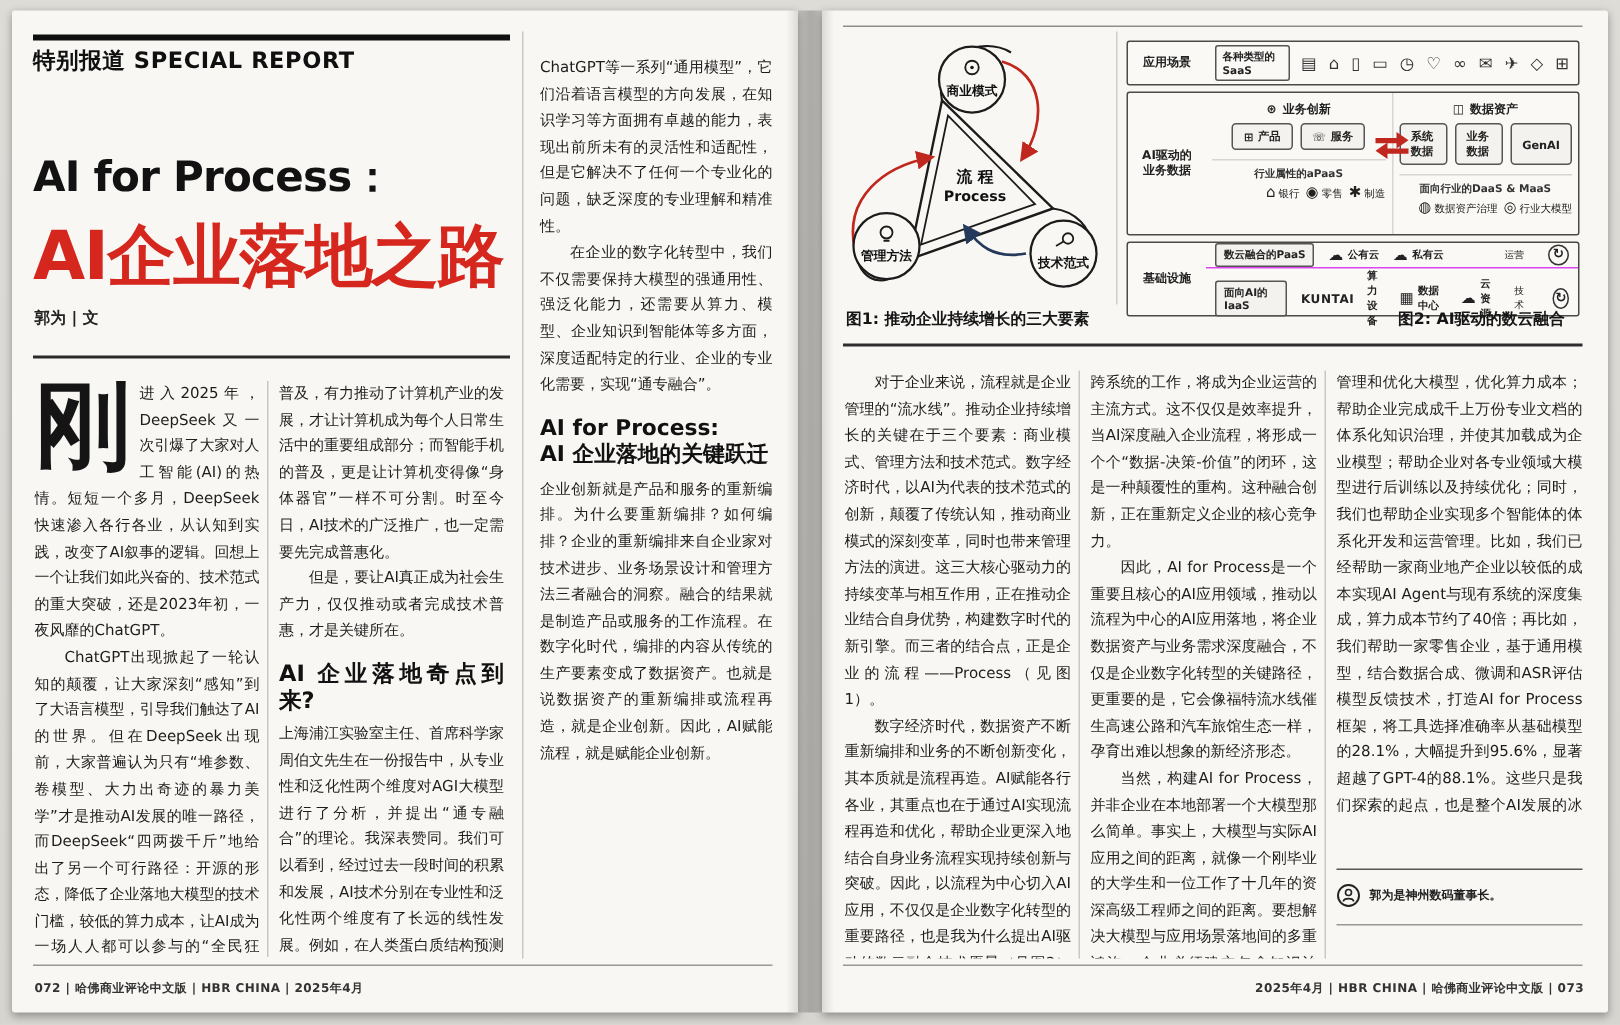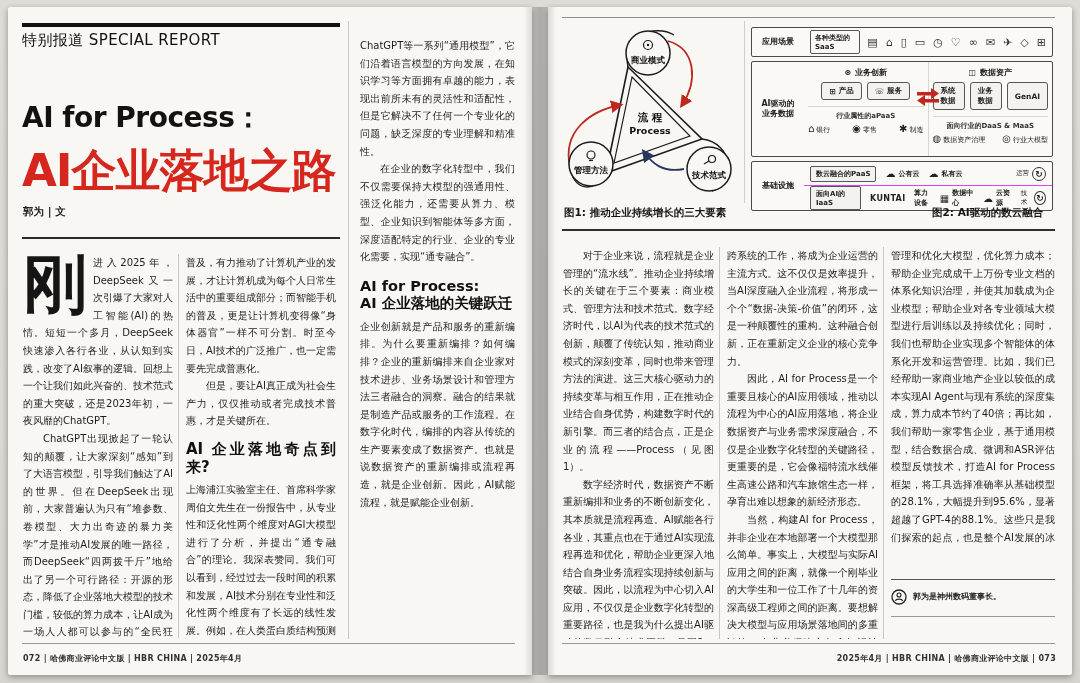--- a/index.html
+++ b/index.html
@@ -13,21 +13,21 @@
             background:linear-gradient(to right, rgba(0,0,0,0) 0%, rgba(0,0,0,.22) 48%, rgba(0,0,0,.22) 55%, rgba(0,0,0,0) 100%); pointer-events:none; }
 
   .abs { position:absolute; }
   .body-text { font-size:10px; line-height:17.6px; color:#1d1d1d; text-align:justify; }
   .body-text p { text-indent:2em; }
   .body-text p.noindent { text-indent:0; }
   .col { overflow:hidden; }
 
   
   .kicker-rule { left:14px; top:16px; width:318px; border-top:4px solid #101010; }
-  .kicker { left:14px; top:24px; font-size:15px; font-weight:400; color:#101010; letter-spacing:.4px; }
+  .kicker { left:14px; top:24px; font-size:15px; font-weight:700; color:#101010; letter-spacing:.4px; }
   .title1 { left:14px; top:92px; font-size:28px; font-weight:900; color:#121212; letter-spacing:-.5px; }
   .title2 { left:14px; top:134px; font-size:45px; font-weight:900; letter-spacing:-1px; }
   .byline { left:15px; top:198px; font-size:10.5px; font-weight:800; color:#222; }
   .title-rule { left:14px; top:230px; width:318px; border-top:2px solid #2a2a2a; }
   .lp-col1 { left:15px;  top:247px; width:150px; height:384px; }
   .lp-col2 { left:178px; top:247px; width:150px; height:384px; }
   .lp-col3 { left:340px; top:14px;  width:167px; height:618px; border-left:1px solid #c9c7c2; padding-left:11px; padding-top:16px; }
   .vdiv1 { left:170px; top:247px; height:384px; border-left:1px solid #c9c7c2; }
   .dropcap { float:left; font-size:64px; line-height:52px; font-weight:900; color:#151515; margin:4px 6px 0 0; font-family:"DejaVu Sans","Liberation Sans",sans-serif; }
   h3.colhead { font-size:15px; font-weight:900; color:#111; margin:10px 0 5px; line-height:18px; }
@@ -60,31 +60,31 @@
   .f2 .saasbox { border:1px solid #555; border-radius:2px; font-size:7px; padding:2px 4px; font-weight:700; }
   .f2 .iconrow { display:flex; gap:8px; font-size:11px; color:#333; }
   .f2 .r2 { height:96px; margin-bottom:4px; }
   .f2 .halves { flex:1; display:flex; position:relative; }
   .f2 .half { flex:1; padding:5px 4px 3px 4px; display:flex; flex-direction:column; }
   .f2 .half + .half { border-left:1px solid #d8d6d0; }
   .f2 .half-head { display:flex; align-items:center; justify-content:center; gap:4px; font-weight:800; font-size:8px; margin-bottom:4px; }
   .f2 .chips { display:flex; justify-content:center; gap:5px; }
   .f2 .chip { border:1px solid #555; border-radius:3px; background:#f3f2ee; padding:3px 7px; font-size:7.5px; font-weight:700; display:flex; gap:3px; align-items:center; }
   .f2 .subline { border-top:1px solid #d8d6d0; margin-top:6px; padding-top:4px; text-align:center; font-weight:700; font-size:7px; color:#333; }
-  .f2 .subicons { display:flex; justify-content:space-between; gap:4px; margin-top:2px; font-size:7px; }
+  .f2 .subicons { display:flex; justify-content:flex-end; gap:4px; margin-top:2px; font-size:7px; }
   .f2 .subicons .ic { font-size:10px; margin-right:2px; }
   .f2 .xchg { position:absolute; left:50%; top:26px; transform:translateX(-50%); }
   .f2 .r3 { height:50px; }
   .f2 .infra { flex:1; display:flex; flex-direction:column; }
   .f2 .infra-line { flex:1; display:flex; align-items:center; gap:9px; padding:0 6px; }
   .f2 .infra-line + .infra-line { border-top:1px solid #d946ef; }
   .f2 .tagbox { border:1px solid #555; border-radius:2px; padding:2px 5px; font-size:7px; font-weight:700; background:#f3f2ee; }
   .f2 .item { display:flex; align-items:center; gap:3px; font-size:7px; font-weight:600; }
   .f2 .item .ic { font-size:10px; }
-  .f2 .loop { margin-left:auto; display:flex; align-items:center; gap:3px; font-size:6.5px; }
+  .f2 .loop { margin-left:auto; display:flex; align-items:center; gap:16px; font-size:6.5px; }
   .f2 .loopcirc { width:14px; height:14px; border:1.4px solid #333; border-radius:50%; display:flex; align-items:center; justify-content:center; font-size:9px; font-weight:700; }
   .brand { font-weight:700; font-size:8px; letter-spacing:.4px; }
 
   
   .bio { position:absolute; left:0; bottom:22px; width:100%; border-top:1px solid #555; border-bottom:1px solid #9a9893; padding:8px 0 10px; display:flex; gap:6px; align-items:center; }
   .bio-text { font-size:8px; font-weight:700; color:#222; }
   svg text { font-family:"DejaVu Sans","Liberation Sans",sans-serif; }
 </style>
 </head>
 <body>

